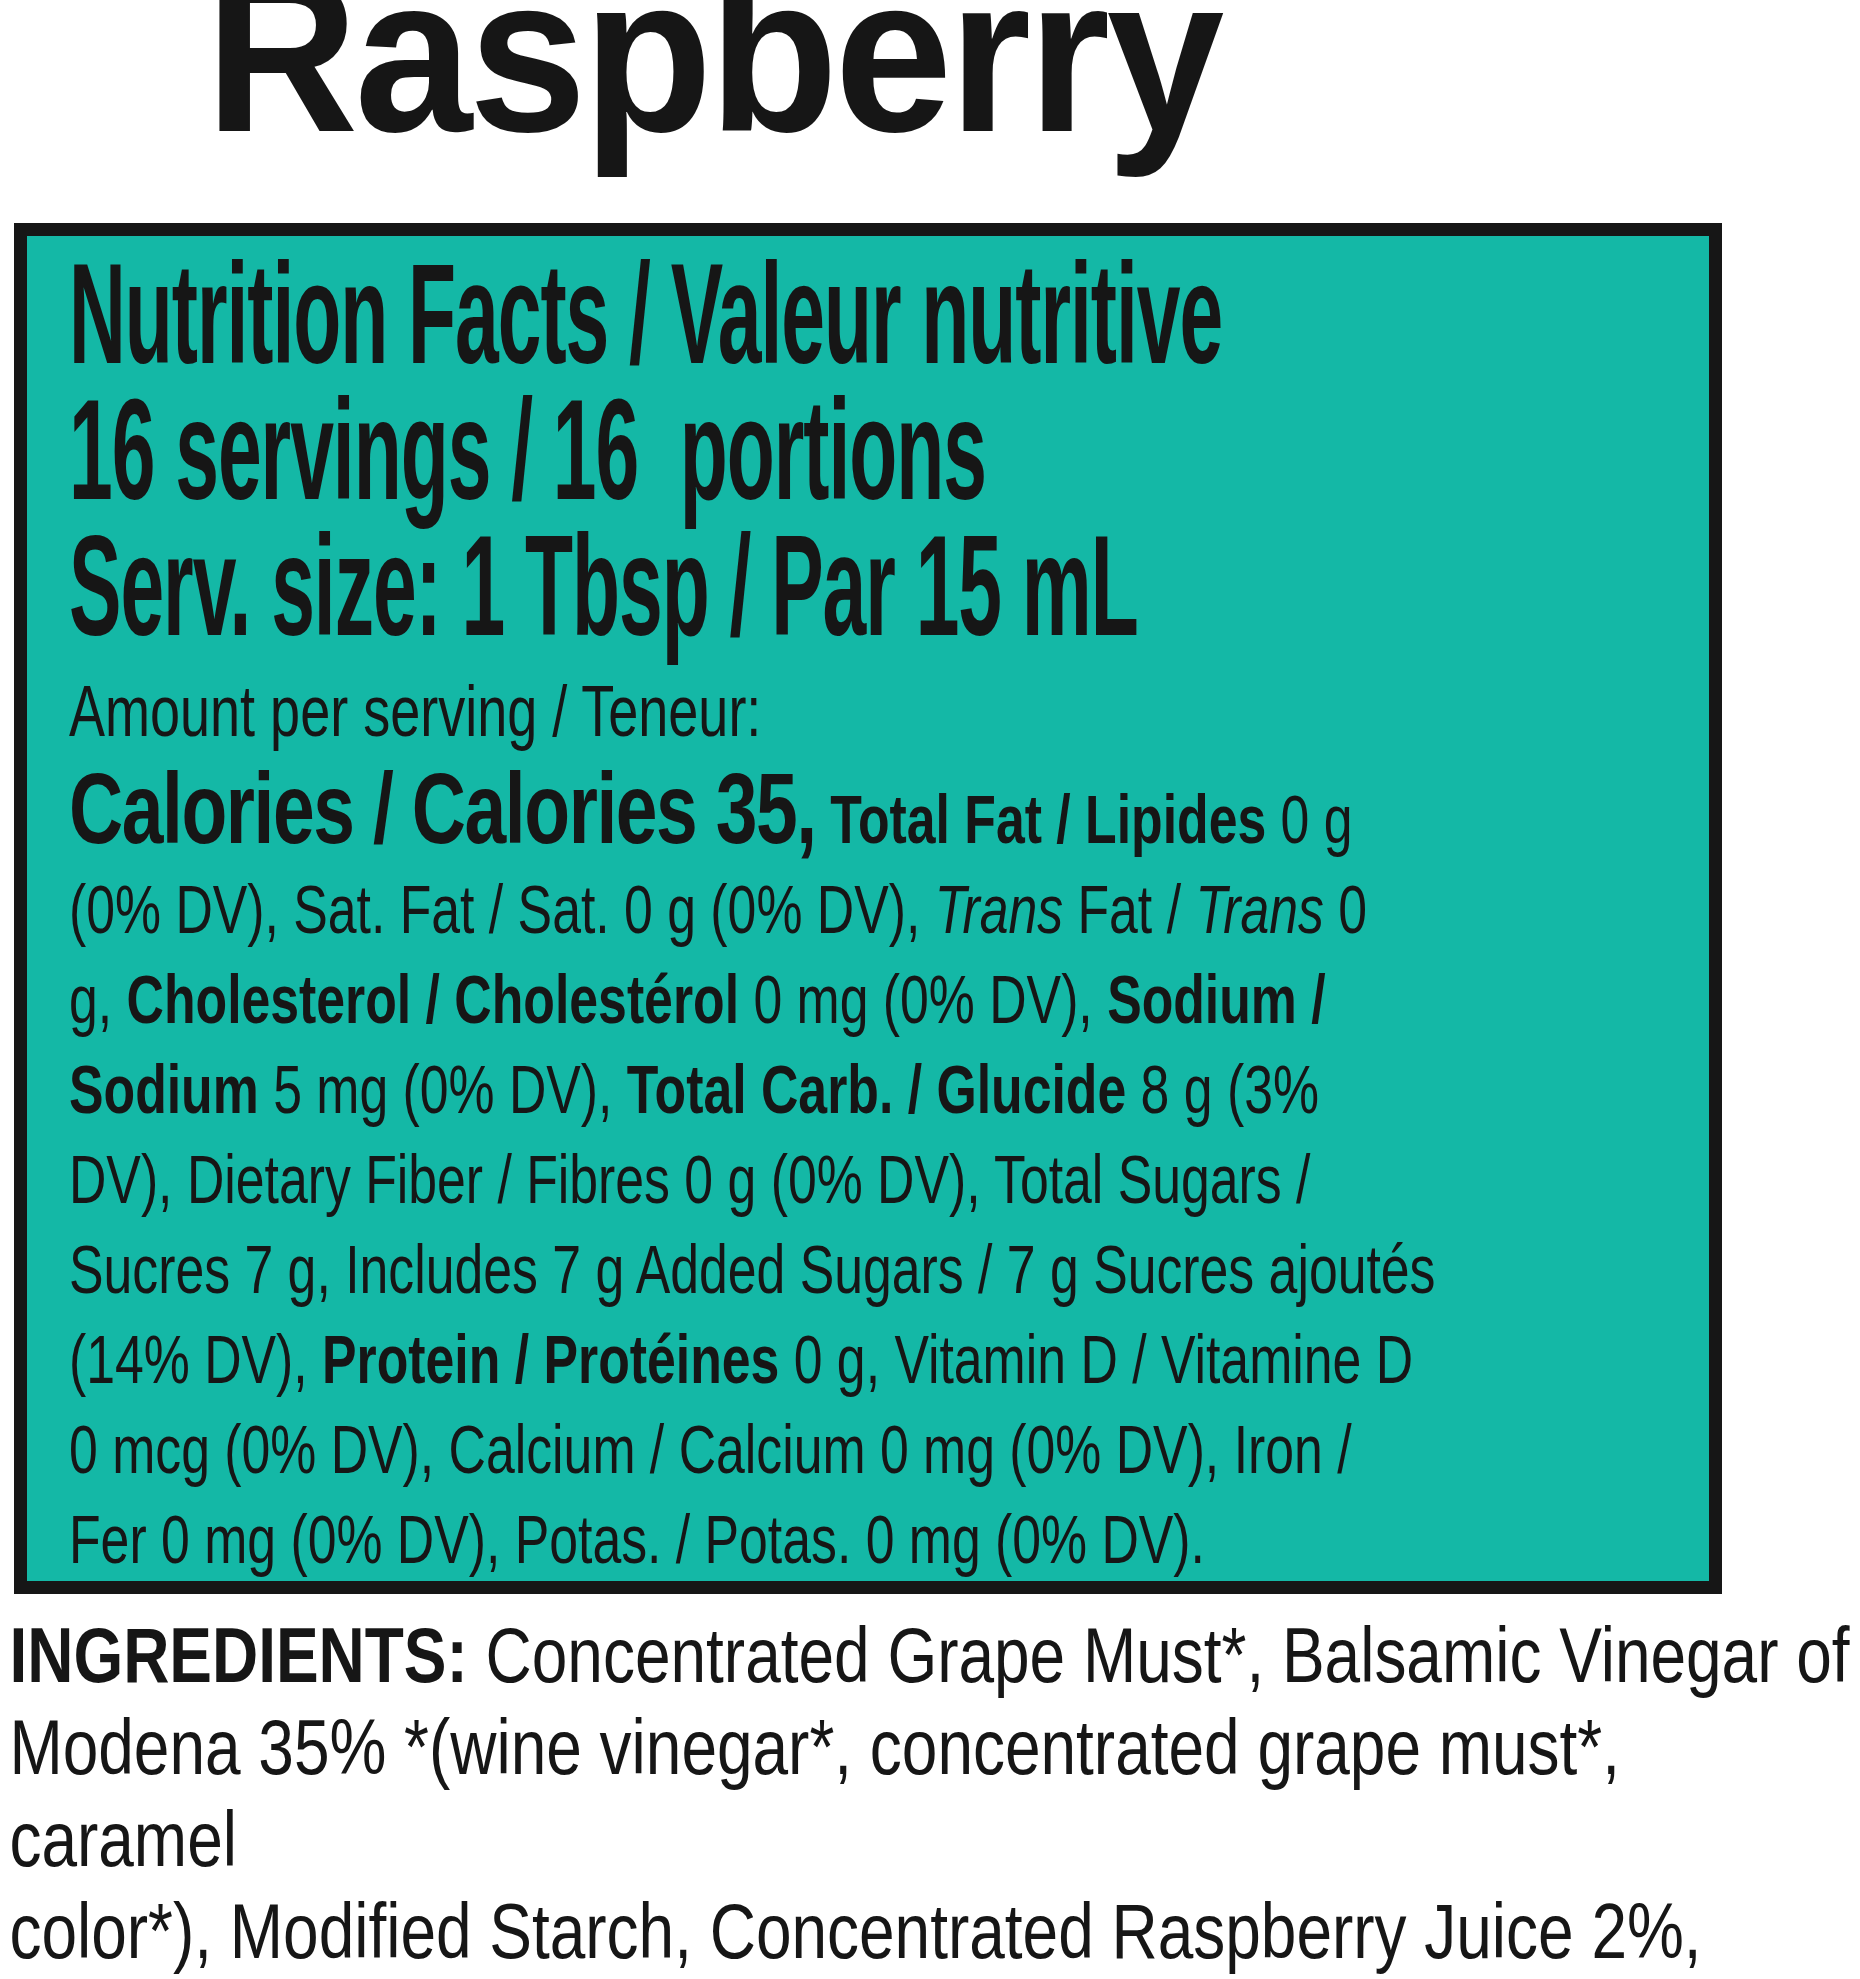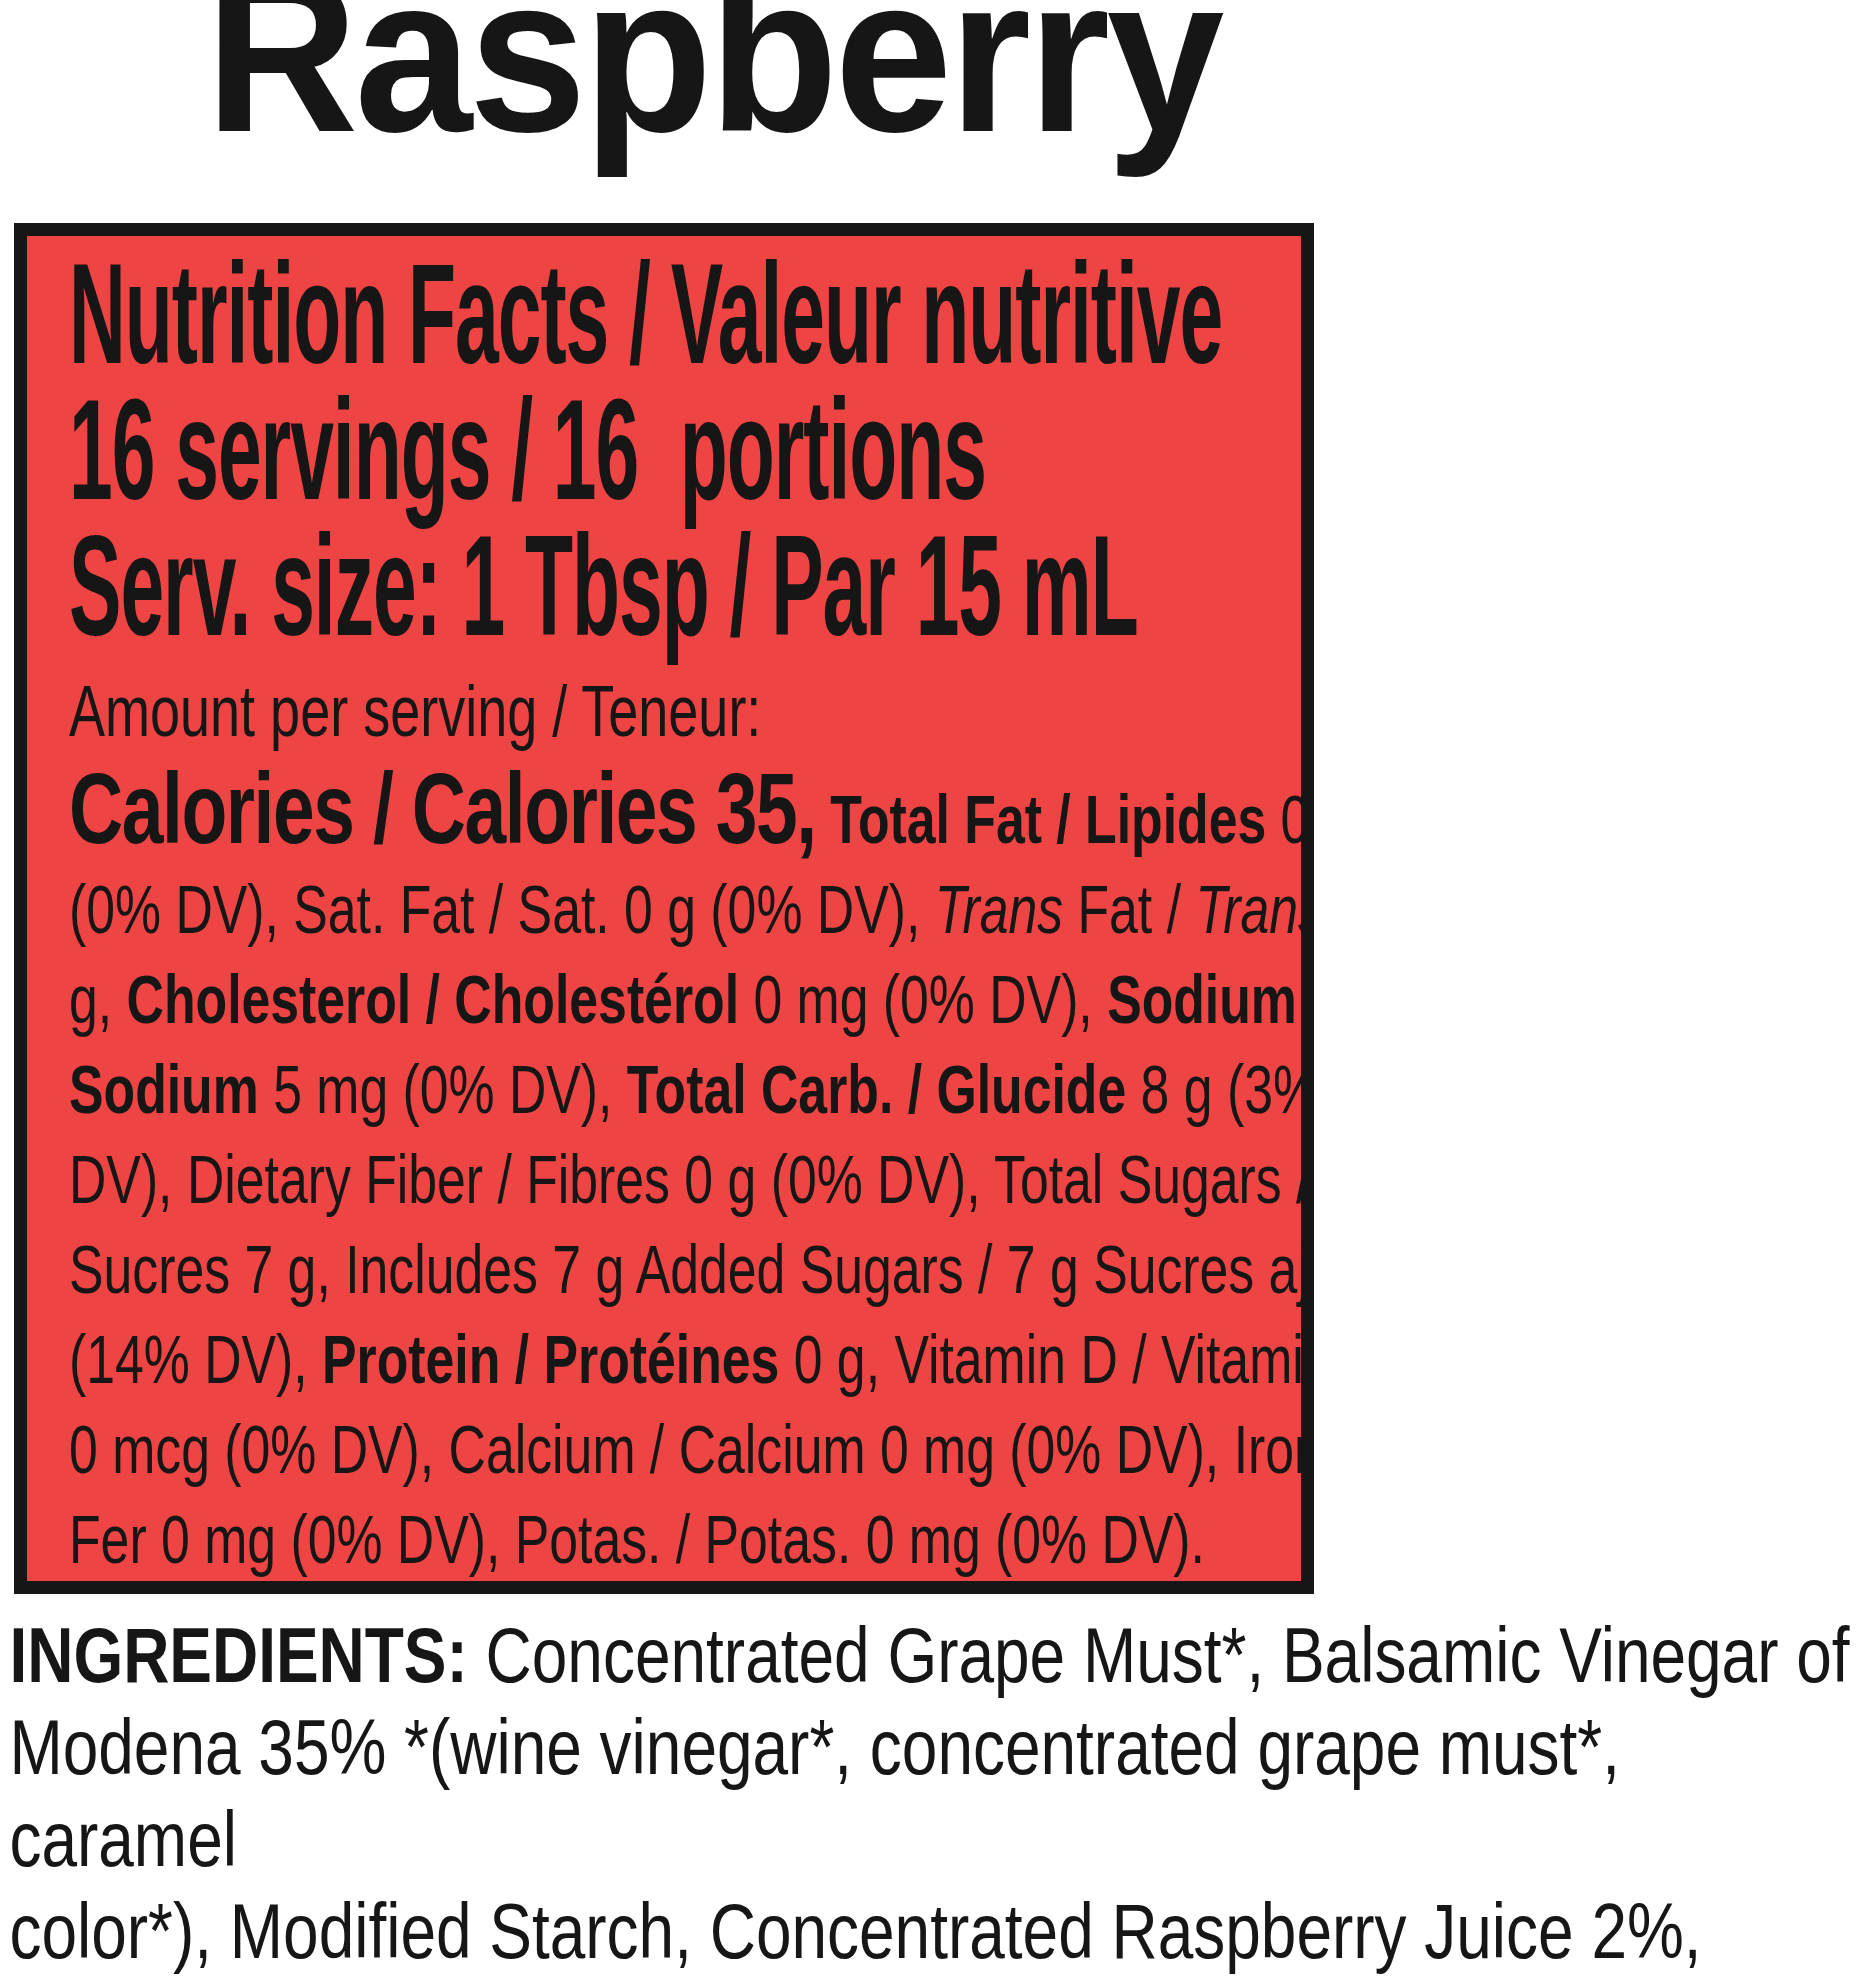--- a/index.html
+++ b/index.html
@@ -22,25 +22,25 @@
     font-size:223px;
     line-height:223px;
     font-weight:700;
     letter-spacing:-3.8px;
     white-space:nowrap;
   }
   
   .nf-box{
     box-sizing:border-box;
     margin:58px 0 0 14.3px;
-    width:1300px;
+    width:1708px;
     height:1371px;
     border:13.4px solid #161616;
     padding:9.6px 0 0 42px;
-    background:#ef4444;
+    background:#14b8a6;
     overflow:hidden;
   }
   .nf-head{
     width:3023px;
     transform:scaleX(0.55);
     transform-origin:0 0;
   }
   .nf-line{
     font-weight:700;
     font-size:143px;

